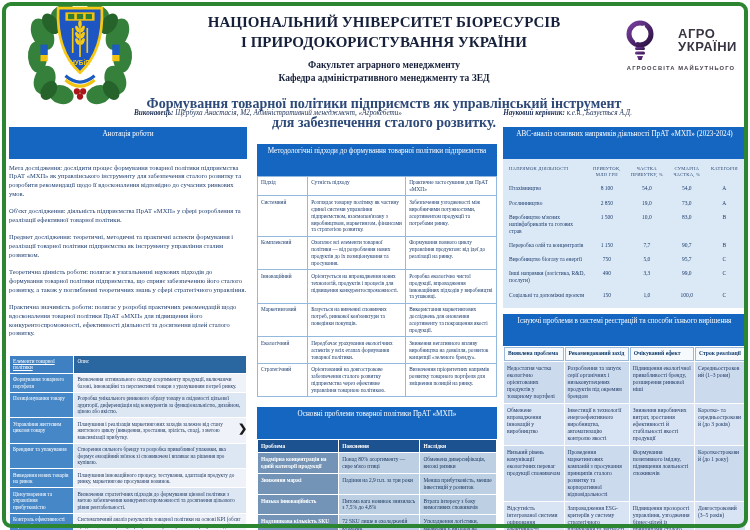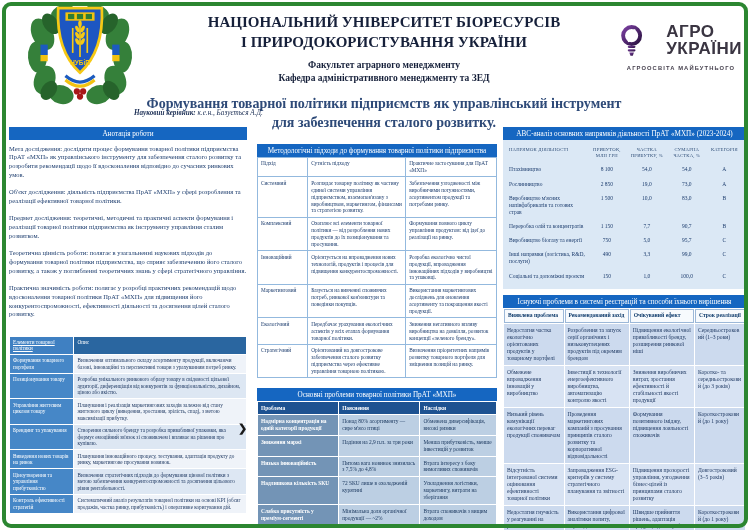--- a/index.html
+++ b/index.html
@@ -12,32 +12,32 @@
 
   
   .emblem{position:absolute;left:26px;top:3px;width:108px;height:104px;}
   .title-block{position:absolute;left:145px;top:13px;width:478px;text-align:center;}
   .uni{font-size:15px;font-weight:bold;color:#16203a;line-height:1.3;}
   .fac{font-size:9.5px;font-weight:bold;color:#16203a;margin-top:7px;line-height:1.4;}
   .topic{font-size:14px;color:#2e4a78;margin-top:8px;line-height:1.4;font-weight:bold;}
   .agro{position:absolute;right:8px;top:20px;width:122px;text-align:center;
         font-family:"Liberation Sans", sans-serif;}
   .agro-row{display:flex;align-items:center;justify-content:center;gap:3px;}
-  .agro-words{text-align:left;font-weight:bold;color:#3a3542;font-size:17px;line-height:0.98;letter-spacing:0.5px;margin-left:20px;}
+  .agro-words{text-align:left;font-weight:bold;color:#3a3542;font-size:13px;line-height:0.98;letter-spacing:0.5px;margin-left:20px;}
   .agro-tag{font-size:5.8px;font-weight:bold;color:#46414e;letter-spacing:1.1px;margin-top:3px;}
   .byline{position:absolute;left:134px;top:109px;width:498px;display:flex;justify-content:space-between;
           font-size:7.2px;font-style:italic;color:#1c2f55;line-height:1.2;}
   .byline b{font-style:italic;}
 
   
   .col{position:absolute;}
   #col-left{left:9px;top:127px;width:238px;}
   #col-mid{left:257px;top:144px;width:240px;}
   #col-right{left:503px;top:127px;width:243px;}
-  .bar{background:#1566c1;color:#ffffff;text-align:center;font-size:7.2px;padding:3px 2px 1px;line-height:1.2;}
+  .bar{background:#1566c1;color:#ffffff;text-align:center;font-size:7.2px;padding:3px 2px 20px;line-height:1.2;}
 
   
   .ann{min-height:191px;}
   .ann p{font-size:6.5px;line-height:1.33;color:#1d3d6e;margin:0 0 9px;text-align:left;}
   .ann p:first-child{margin-top:5px;}
 
   table{width:100%;table-layout:fixed;}
   td,th{vertical-align:top;word-wrap:break-word;}
 
   
@@ -168,20 +168,24 @@
     <div class="agro-words">
       <div>АГРО</div>
       <div>УКРАЇНИ</div>
     </div>
   </div>
   <div class="agro-tag">АГРООСВІТА МАЙБУТНЬОГО</div>
 </div>
 
 <div class="byline">
   <span>
+    <b>Виконавець:</b>
+    <span>Щербуха Анастасія, М2, Адміністративний менеджмент, «Агрокебети»</span>
+  </span>
+  <span>
     <b>Науковий керівник:</b>
     <span>к.е.н., Базується А.Д.</span>
   </span>
 </div>
 
 <div class="col" id="col-left">
   <div class="bar">Анотація роботи</div>
   <div class="ann">
     <p>Мета дослідження: дослідити процес формування товарної політики підприємства ПрАТ «МХП» як управлінського інструменту для забезпечення сталого розвитку та розробити рекомендації щодо її вдосконалення відповідно до сучасних ринкових умов.</p>
     <p>Об'єкт дослідження: діяльність підприємства ПрАТ «МХП» у сфері розроблення та реалізації ефективної товарної політики.</p>

